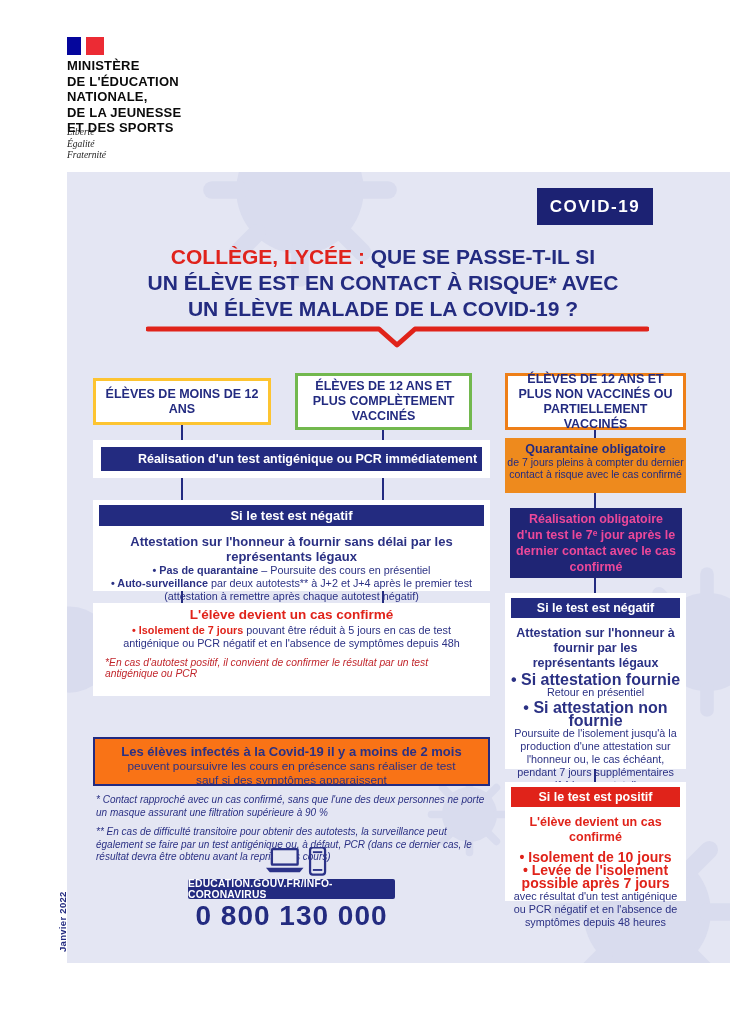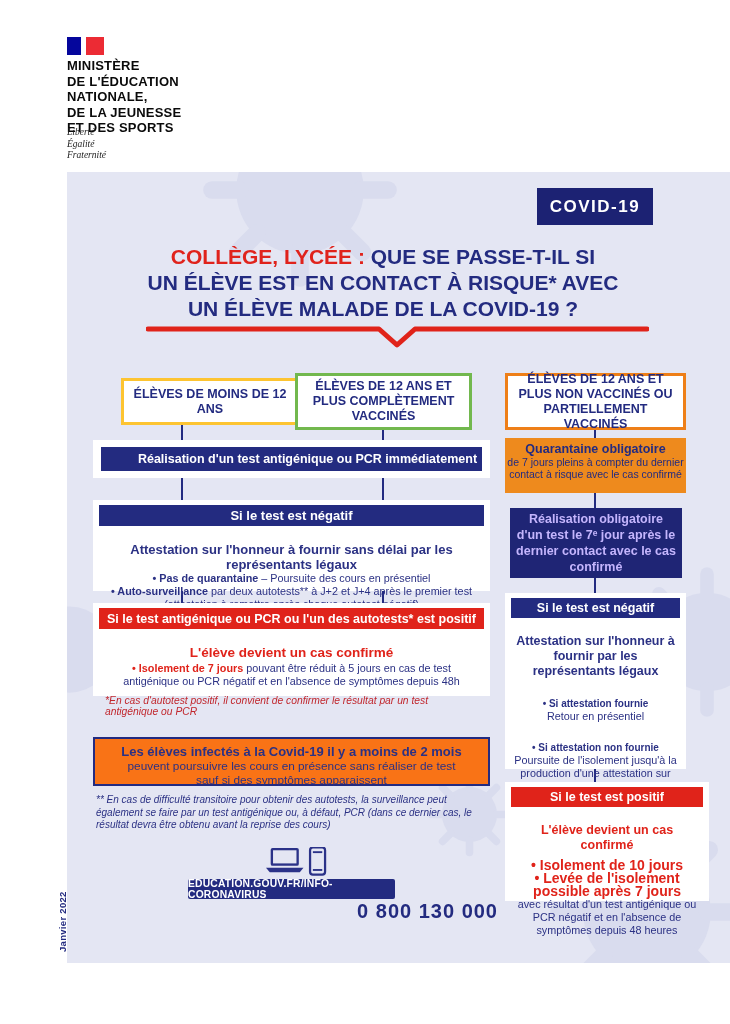--- a/index.html
+++ b/index.html
@@ -23,37 +23,37 @@
          font-weight:700;font-size:17px;letter-spacing:1.5px;}
 
   .title{left:103px;top:244px;width:560px;text-align:center;
          font-weight:700;font-size:21px;line-height:26px;color:#232b80;}
   .title .red{color:#e0231c;}
   .rule{left:146px;top:325px;}
 
   
   .colhead{background:#fff;color:#232b80;font-weight:700;font-size:12.5px;line-height:15px;
            display:flex;align-items:center;justify-content:center;text-align:center;padding:2px 6px;}
-  .h1{left:93px;top:378px;width:178px;height:47px;border:3px solid #fdc431;margin-left:28px;}
+  .h1{left:93px;top:378px;width:178px;height:47px;border:3px solid #fdc431;}
   .h2{left:295px;top:373px;width:177px;height:57px;border:3px solid #72b84e;}
   .h3{left:505px;top:373px;width:181px;height:57px;border:3px solid #ee7f18;}
 
   
   .conn{width:2px;background:#232b80;}
   .cA{left:181px;top:425px;height:15px;} .cB{left:382px;top:430px;height:10px;}
   .cC{left:594px;top:430px;height:8px;}
   .cD{left:181px;top:478px;height:22px;} .cE{left:382px;top:478px;height:22px;}
   .cF{left:594px;top:493px;height:15px;}
   .cG{left:181px;top:591px;height:12px;} .cH{left:382px;top:591px;height:12px;}
   .cI{left:594px;top:578px;height:15px;}
   .cJ{left:594px;top:769px;height:13px;}
 
   
   .wbox{background:#ffffff;}
-  .bar{margin:5px 6px 16px;height:21px;display:flex;align-items:center;justify-content:center;
+  .bar{margin:5px 6px 8px;height:21px;display:flex;align-items:center;justify-content:center;
        color:#fff;font-weight:700;font-size:13px;}
   .bar.navy{background:#232b80;} .bar.red{background:#e0231a;font-size:12.5px;}
 
   .box-test{left:93px;top:440px;width:397px;height:38px;}
   .box-test .inbar{margin:7px 8px;height:24px;background:#232b80;color:#fff;font-weight:700;
                    font-size:12.5px;display:flex;align-items:center;justify-content:center;padding-left:32px;}
 
   .box-neg-l{left:93px;top:500px;width:397px;height:91px;text-align:center;color:#2b3184;}
   .lead{font-weight:700;font-size:13px;line-height:15px;margin-top:3px;}
   .b11{font-size:10.8px;line-height:13px;}
@@ -68,37 +68,37 @@
              text-align:center;color:#2b3184;padding-top:5px;}
   .box-recov .r1{font-weight:700;font-size:13px;line-height:15px;}
   .box-recov .r2{font-size:11.8px;line-height:14px;}
 
   .notes{left:96px;top:794px;width:400px;color:#2b3184;font-style:italic;font-size:10px;line-height:12.5px;}
   .notes p{margin:0 0 7px 0;}
 
   .icons{left:261px;top:847px;width:70px;height:30px;}
   .urlbar{left:188px;top:879px;width:207px;height:20px;background:#232b80;border-radius:2px;color:#fff;
           display:flex;align-items:center;justify-content:center;font-weight:700;font-size:10.3px;letter-spacing:.2px;}
-  .phone{left:101px;top:900px;width:397px;text-align:right;color:#232b80;font-weight:700;font-size:20px;letter-spacing:1px;}
+  .phone{left:93px;top:900px;width:397px;text-align:center;color:#232b80;font-weight:700;font-size:28px;letter-spacing:1px;}
   .phone-note{left:93px;top:924px;width:397px;text-align:center;color:#2b3184;font-size:10.5px;}
 
   
   .box-quar{left:505px;top:438px;width:181px;height:55px;background:#ee8a1d;text-align:center;
             color:#232b80;padding-top:4px;}
   .box-quar .q1{font-weight:700;font-size:12.5px;line-height:14px;}
   .box-quar .q2{font-size:10.5px;line-height:12px;}
-  .box-day7{left:510px;top:508px;width:172px;height:70px;background:#1f2575;color:#c4b5fd;
+  .box-day7{left:510px;top:508px;width:172px;height:70px;background:#1f2575;color:#ec4899;
             display:flex;align-items:center;justify-content:center;text-align:center;
             font-weight:700;font-size:12.5px;line-height:16px;padding:0 6px;}
   .box-neg-r{left:505px;top:593px;width:181px;height:176px;text-align:center;color:#2b3184;}
   .box-neg-r .bar, .box-pos-r .bar{font-size:12.5px;height:20px;}
   .lead-r{font-weight:700;font-size:12.5px;line-height:15px;margin:6px 8px 0;}
-  .bul-b{font-weight:700;font-size:10px;line-height:13px;margin-top:18px;}
+  .bul-b{font-weight:700;font-size:16px;line-height:13px;margin-top:2px;}
   .bul-r{font-size:10.8px;line-height:13px;padding:0 7px;}
-  .box-pos-r{left:505px;top:782px;width:204px;height:119px;text-align:center;}
+  .box-pos-r{left:505px;top:782px;width:181px;height:119px;text-align:center;}
   .lead-red{color:#e0231a;font-weight:700;font-size:12.5px;line-height:15px;margin:5px 14px 0;}
   .bul-red{color:#e0231a;font-weight:700;font-size:14px;line-height:13px;margin-top:6px;padding:0 8px;}
   .tail-blue{color:#2b3184;font-size:10.8px;line-height:13px;padding:0 7px;}
 
   .date{left:57px;top:952px;transform:rotate(-90deg);transform-origin:0 0;
         color:#232b80;font-weight:700;font-size:9.5px;letter-spacing:.3px;}
 </style>
 </head>
 <body>
 
@@ -219,33 +219,33 @@
 
   <div class="abs wbox box-neg-l">
     <div class="bar navy">Si le test est négatif</div>
     <div class="lead">Attestation sur l'honneur à fournir sans délai par les représentants légaux</div>
     <div class="b11"><b>• Pas de quarantaine</b><span> – Poursuite des cours en présentiel</span></div>
     <div class="b11"><b>• Auto-surveillance</b><span> par deux autotests** à J+2 et J+4 après le premier test</span></div>
     <div class="b11">(attestation à remettre après chaque autotest négatif)</div>
   </div>
 
   <div class="abs wbox box-pos-l">
-    <div class="bar red">Si le test antigénique ou PCR ou l'un des autotests* est positif</div>
     <div class="redlead">L'élève devient un cas confirmé</div>
     <div class="mixline"><b>• Isolement de 7 jours</b><span> pouvant être réduit à 5 jours en cas de test antigénique ou PCR négatif et en l'absence de symptômes depuis 48h</span></div>
     <div class="pos-note">*En cas d'autotest positif, il convient de confirmer le résultat par un test antigénique ou PCR</div>
   </div>
 
   <div class="abs box-recov">
     <div class="r1">Les élèves infectés à la Covid-19 il y a moins de 2 mois</div>
     <div class="r2">peuvent poursuivre les cours en présence sans réaliser de test</div>
     <div class="r2">sauf si des symptômes apparaissent</div>
   </div>
 
   <div class="abs notes">
+    <p>* Contact rapproché avec un cas confirmé, sans que l'une des deux personnes ne porte un masque assurant une filtration supérieure à 90 %</p>
     <p>** En cas de difficulté transitoire pour obtenir des autotests, la surveillance peut également se faire par un test antigénique ou, à défaut, PCR (dans ce dernier cas, le résultat devra être obtenu avant la reprise des cours)</p>
   </div>
 
   <svg class="abs icons" width="70" height="32" viewBox="0 0 70 32">
     <g>
       <rect x="8" y="1" width="30" height="19" rx="2" fill="#2b3288"></rect>
       <rect x="10.5" y="3.5" width="25" height="14" fill="#e4e6f3"></rect>
       <path d="M3 22 h40 l-4 5 h-32 z" fill="#2b3288"></path>
     </g>
     <g>

